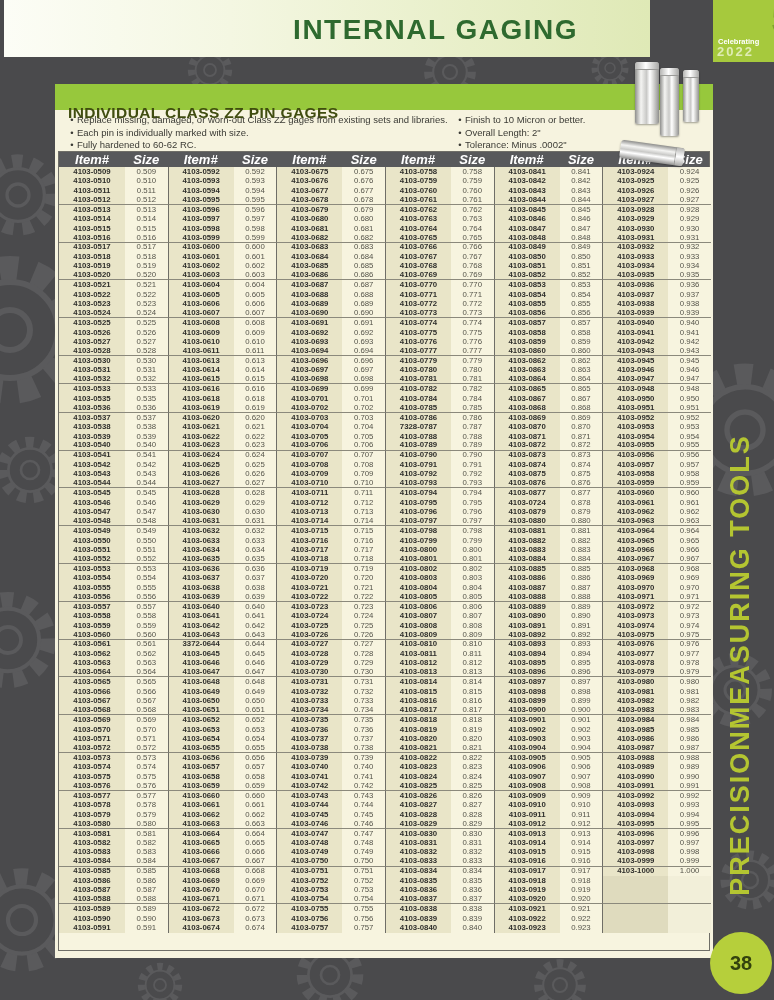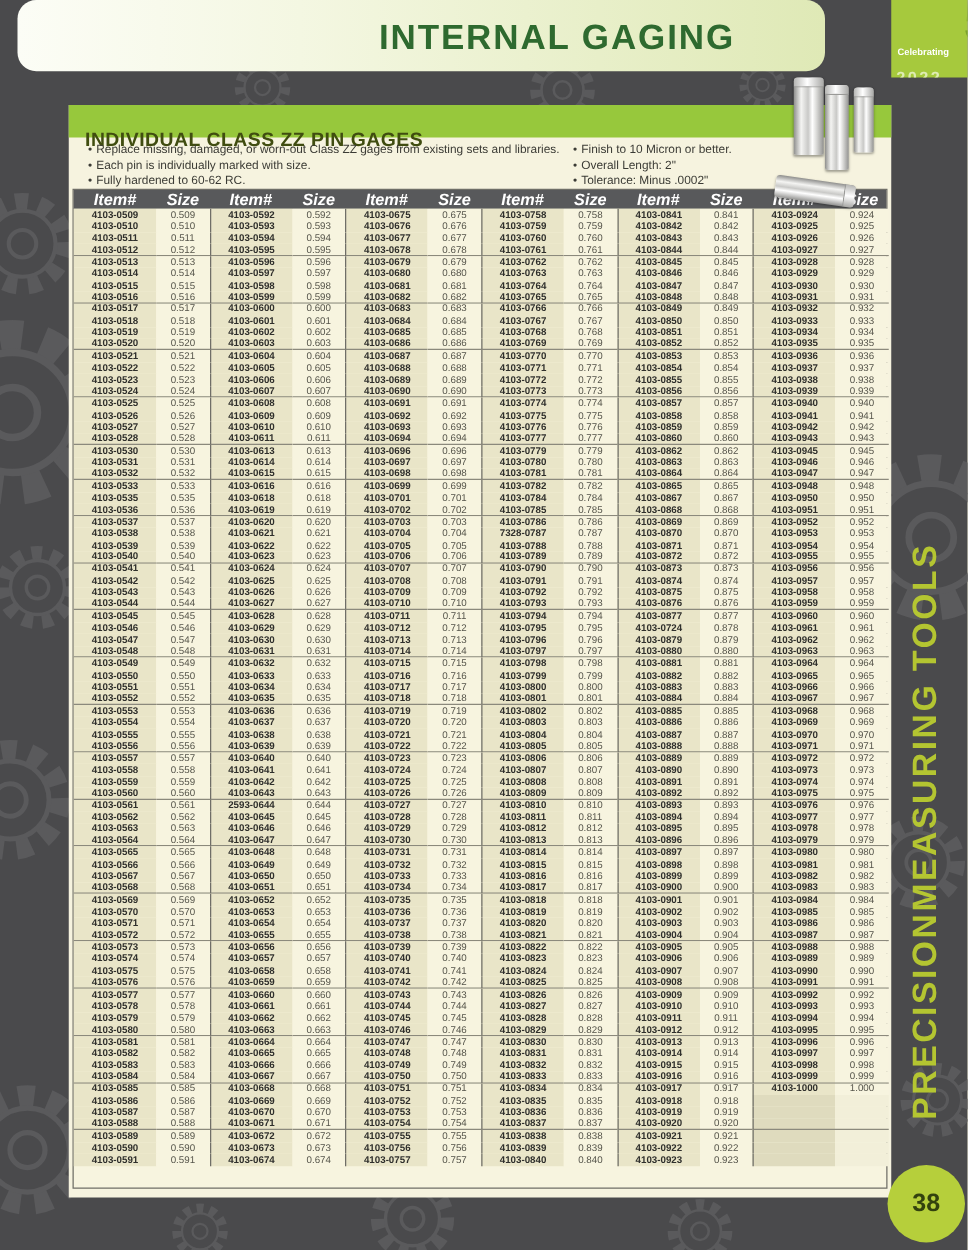--- a/index.html
+++ b/index.html
@@ -5,41 +5,40 @@
   html,body{margin:0;padding:0;}
   body{
     width:774px;height:1000px;position:relative;overflow:hidden;
     background:#4a4a4c;
     font-family:"Liberation Sans", sans-serif;
   }
   
   .bg-gears{position:absolute;left:0;top:0;z-index:0;}
   
   .banner{
-    position:absolute;left:14px;top:0;width:646px;height:57px;z-index:2;
+    position:absolute;left:4px;top:0;width:646px;height:57px;z-index:2;
     background:linear-gradient(90deg,#fcfdf6 0%,#f4f7e2 35%,#dfe9b6 100%);
-    border-radius:15px;
   }
   .banner-title{
     position:absolute;right:72px;top:14px;margin:0;
     font-size:28px;font-weight:800;letter-spacing:1.5px;color:#2e6a2f;
   }
   .logo{
     position:absolute;left:713px;top:0;width:61px;height:62px;z-index:3;
     background:#a6c93d;overflow:hidden;padding-left:45px;
   }
   .logo-number{
     position:absolute;right:-4px;top:-14px;
     font-size:58px;font-weight:800;color:#7da32c;letter-spacing:-6px;line-height:1;
   }
   .logo-celebrating{
     position:absolute;left:5px;top:37px;font-size:7.5px;font-weight:700;color:#ffffff;
   }
   .logo-year{
-    position:absolute;left:4px;top:55px;font-size:13px;font-weight:800;
+    position:absolute;left:4px;top:45px;font-size:13px;font-weight:800;
     color:#dfecb4;letter-spacing:2px;line-height:1;
   }
   
   .page{
     position:absolute;left:55px;top:84px;width:658px;height:874px;z-index:3;
     background:#f6f3df;
   }
   .title-bar{
     position:absolute;left:0;top:0;width:658px;height:26px;background:#97c83c;
   }
@@ -907,21 +906,21 @@
           <div class="cell item">4103-0809</div>
           <div class="cell size">0.809</div>
           <div class="cell item">4103-0892</div>
           <div class="cell size">0.892</div>
           <div class="cell item">4103-0975</div>
           <div class="cell size">0.975</div>
         </div>
         <div class="t-row">
           <div class="cell item">4103-0561</div>
           <div class="cell size">0.561</div>
-          <div class="cell item">2593-0644</div>
+          <div class="cell item">3372-0644</div>
           <div class="cell size">0.644</div>
           <div class="cell item">4103-0727</div>
           <div class="cell size">0.727</div>
           <div class="cell item">4103-0810</div>
           <div class="cell size">0.810</div>
           <div class="cell item">4103-0893</div>
           <div class="cell size">0.893</div>
           <div class="cell item">4103-0976</div>
           <div class="cell size">0.976</div>
         </div>

